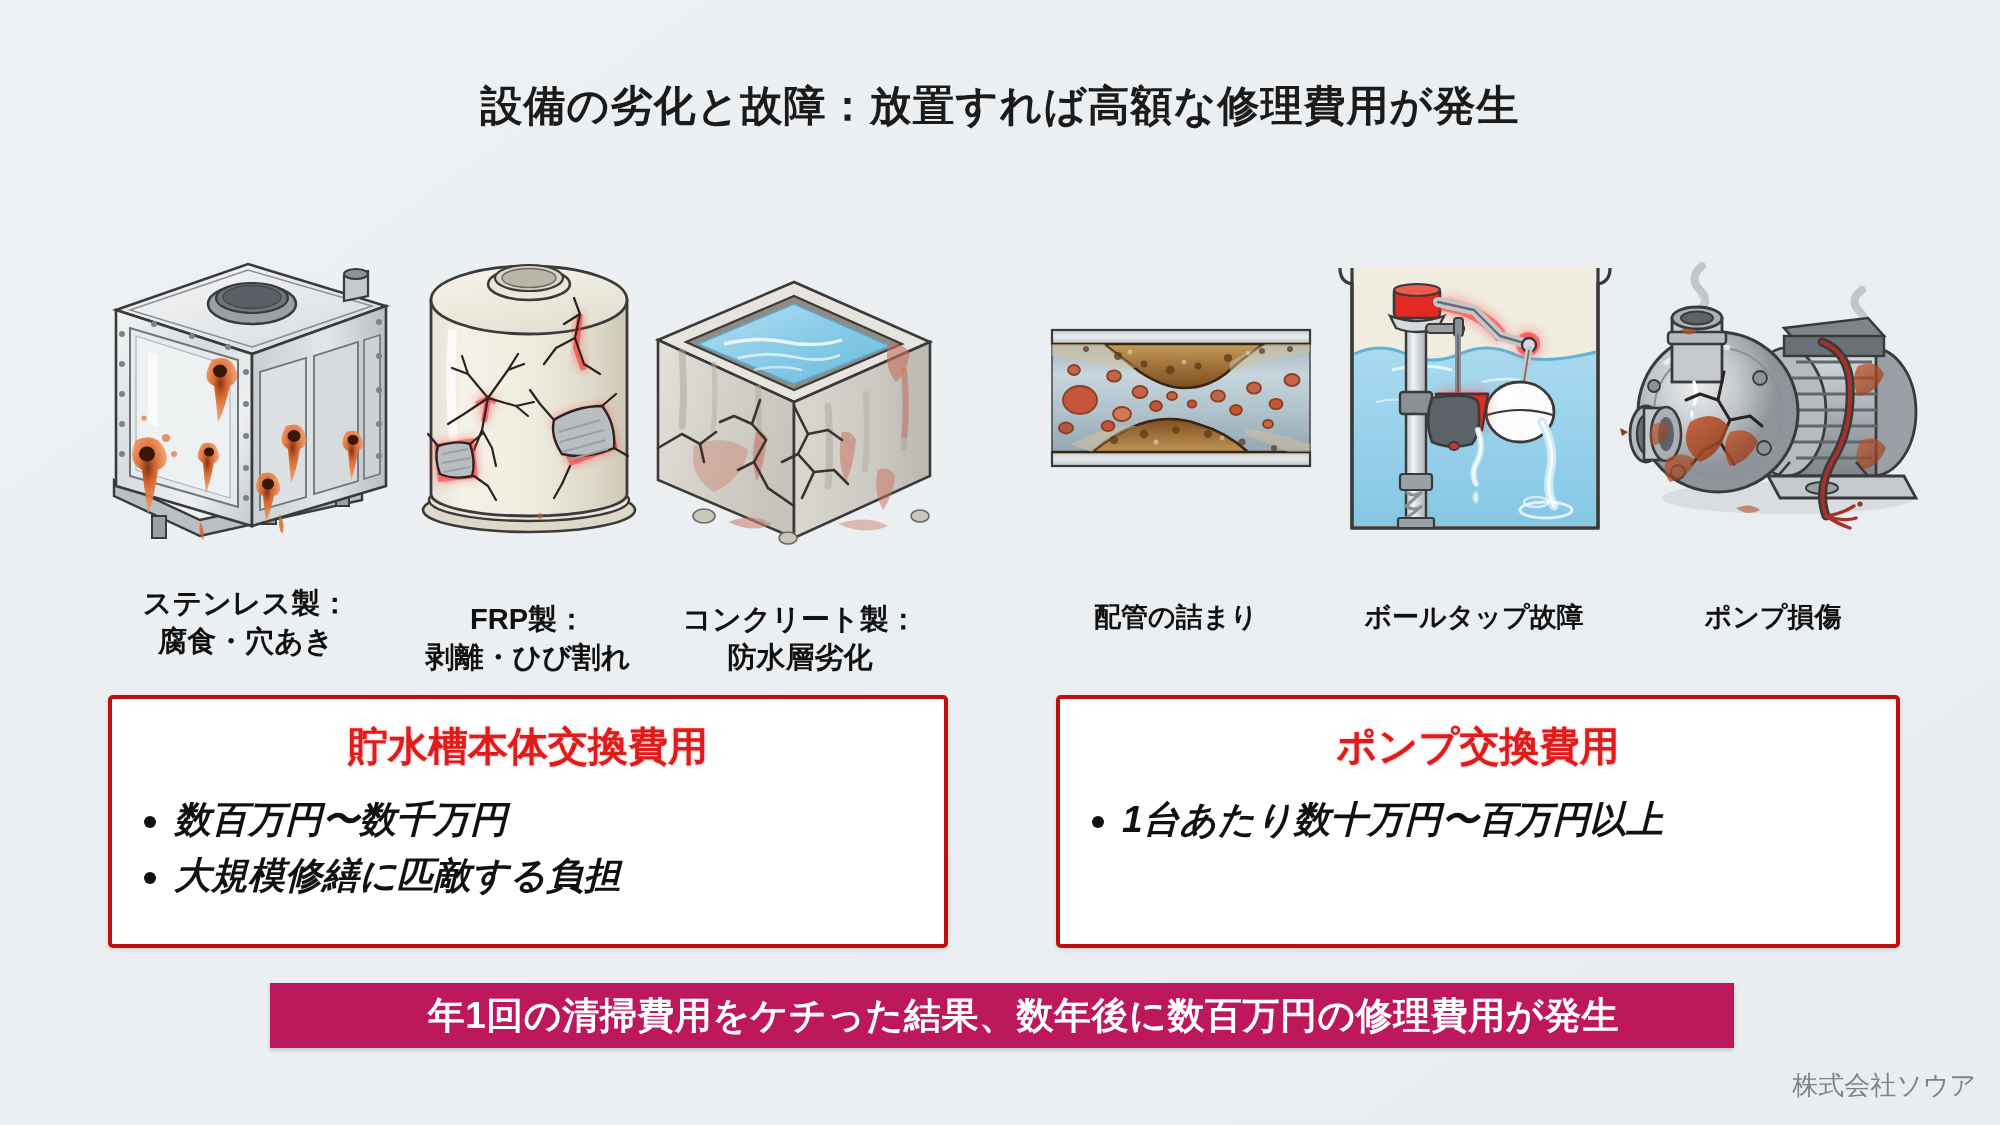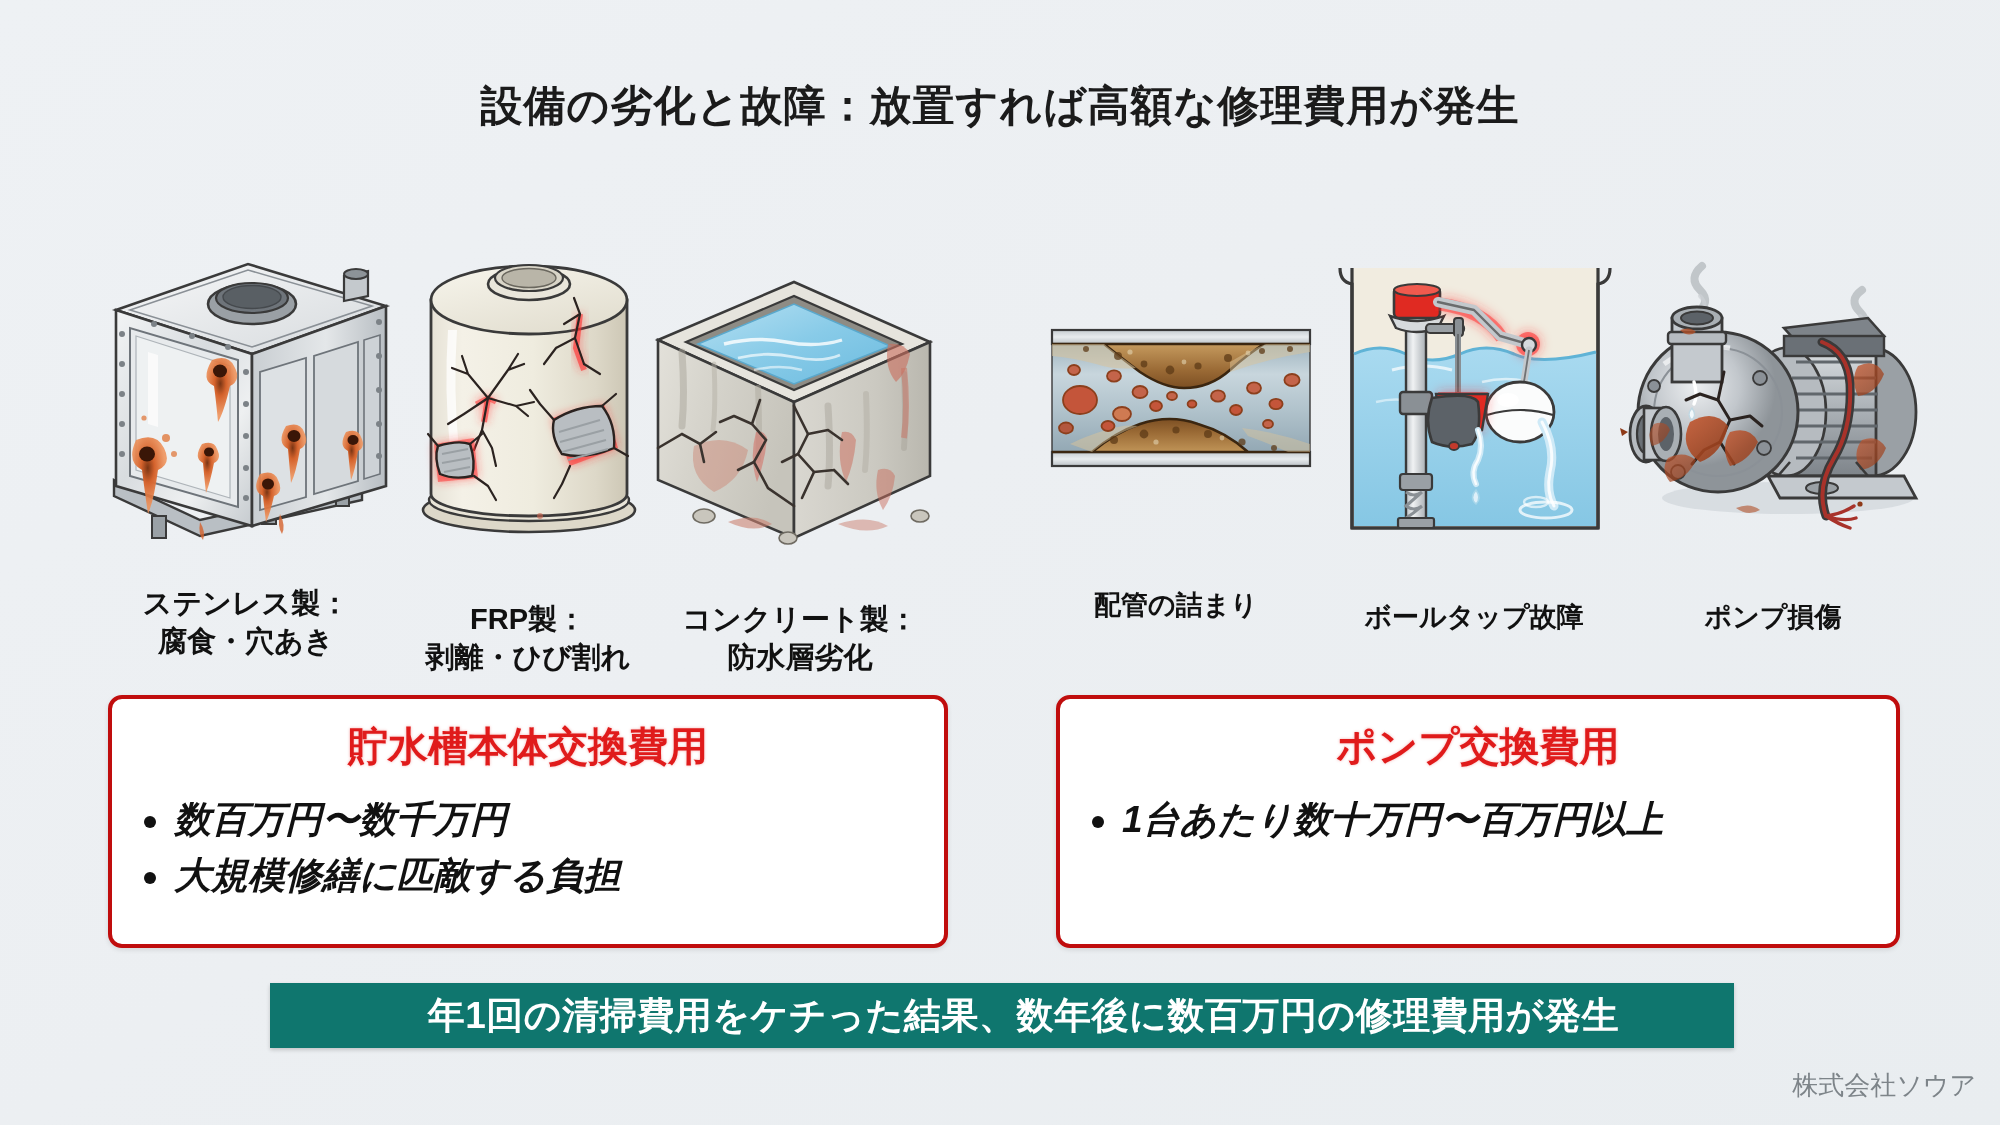--- a/index.html
+++ b/index.html
@@ -41,21 +41,21 @@
     white-space: pre-line;
   }
   .cap-tank { font-size: 29px; }
   .cap-part { font-size: 27px; }
 
   
   .cost-box {
     position: absolute;
     background: #fff;
     border: 4px solid #c00d0d;
-    border-radius: 14px;
+    border-radius: 5px;
     box-shadow: 0 2px 5px rgba(0,0,0,.10);
   }
   .cost-title {
     text-align: center;
     color: #e01b1b;
     font-weight: 700;
     font-size: 40px;
     margin-top: 20px;
     text-shadow: 0 0 3px rgba(224,27,27,.35);
   }
@@ -74,21 +74,21 @@
     position: absolute;
     left: -30px; top: 24px;
     width: 12px; height: 12px;
     background: #111;
     border-radius: 50%;
   }
 
   
   .banner {
     position: absolute;
-    background: #0f766e;
+    background: #be185d;
     display: flex; align-items: center; justify-content: center;
     color: #fff;
     font-size: 37px;
     font-weight: 700;
     letter-spacing: .5px;
     white-space: nowrap;
     box-shadow: 0 2px 4px rgba(0,0,0,.18);
     padding-left: 43px;
   }
 
@@ -629,21 +629,21 @@
   </div>
 </div>
 
 <div class="caption cap-tank" style="left:96px; top:584px; width:300px;">ステンレス製：
 腐食・穴あき</div>
 <div class="caption cap-tank" style="left:378px; top:600px; width:300px;">FRP製：
 剥離・ひび割れ</div>
 <div class="caption cap-tank" style="left:650px; top:600px; width:300px;">コンクリート製：
 防水層劣化</div>
 
-<div class="caption cap-part" style="left:1046px; top:588px; width:260px;">配管の詰まり</div>
+<div class="caption cap-part" style="left:1046px; top:600px; width:260px;">配管の詰まり</div>
 <div class="caption cap-part" style="left:1318px; top:600px; width:312px;">ボールタップ故障</div>
 <div class="caption cap-part" style="left:1638px; top:600px; width:270px;">ポンプ損傷</div>
 
 <div class="cost-box" style="left:108px; top:695px; width:840px; height:253px;">
   <div class="cost-title">貯水槽本体交換費用</div>
   <ul class="cost-list">
     <li>数百万円〜数千万円</li>
     <li>大規模修繕に匹敵する負担</li>
   </ul>
 </div>

